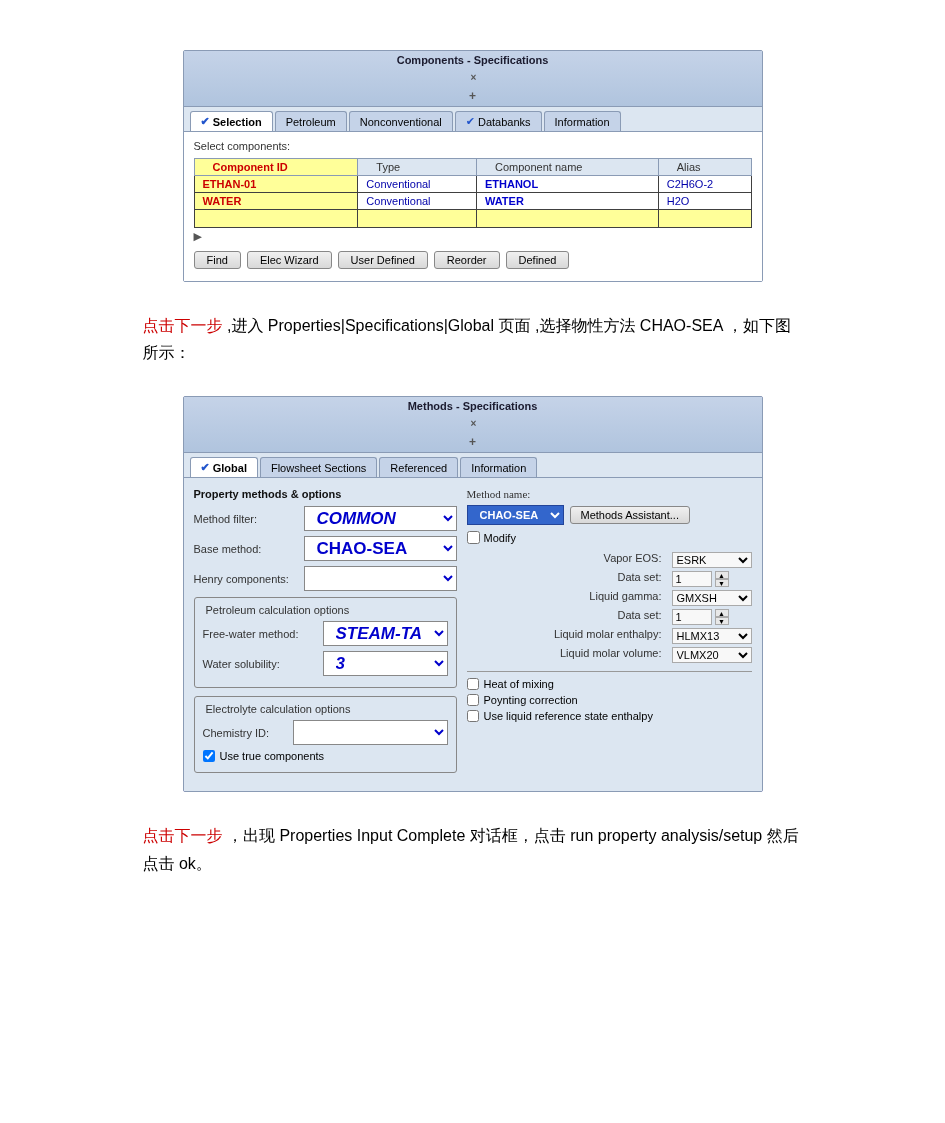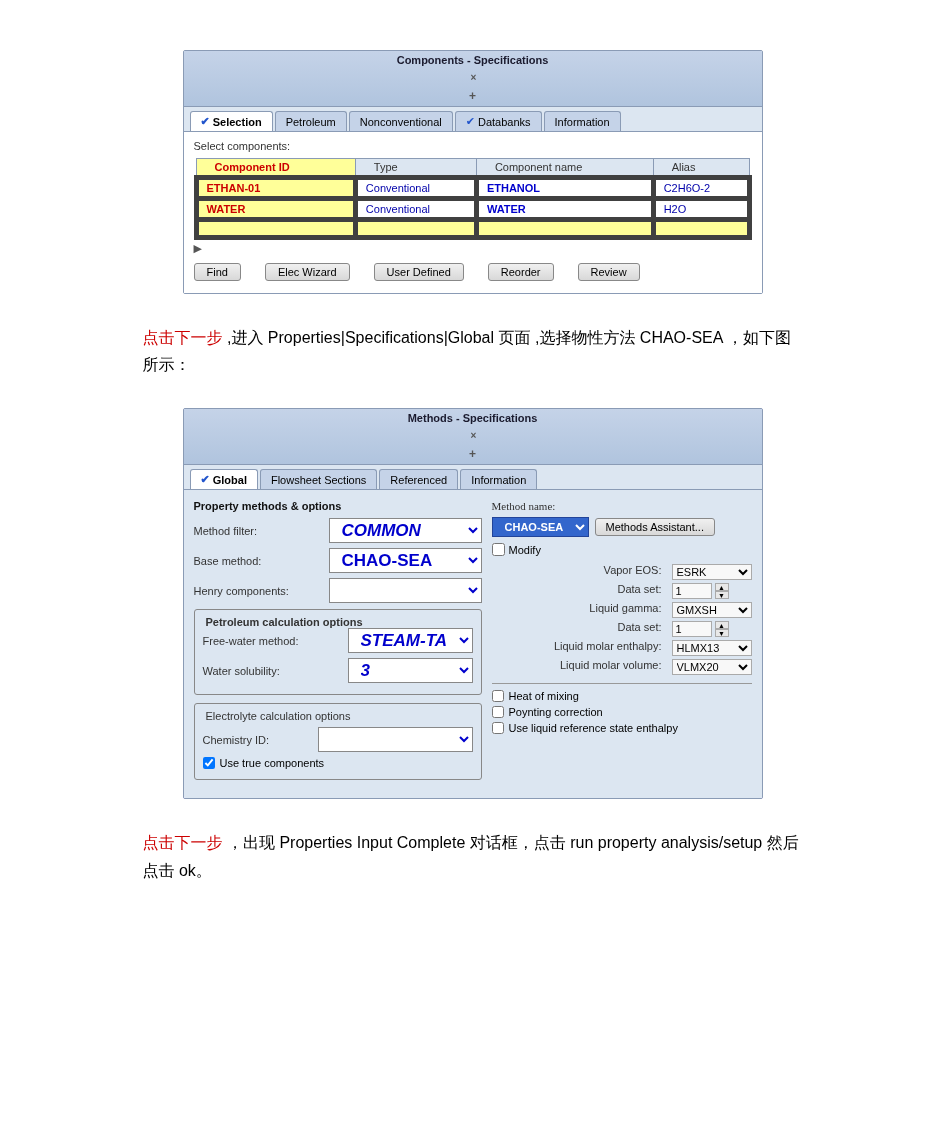--- a/index.html
+++ b/index.html
@@ -85,39 +85,39 @@
     }
     .comp-table th {
       background: #dce6f1;
       border: 1px solid #8a9bb5;
       padding: 2px 18px;
       text-align: left;
       font-weight: normal;
       color: #333;
     }
     .comp-table td {
-      border: 5px solid #404040;
+      border: 1px solid #404040;
       padding: 2px 8px;
       background: #fff;
     }
     .comp-table tr.row-highlight td:first-child {
       background: #ffff99;
       color: #cc0000;
       font-weight: bold;
     }
     .comp-table tr.row-highlight td {
       color: #0000cc;
     }
     .comp-table tr.empty-row td {
       background: #ffff99;
       height: 18px;
     }
     .comp-buttons {
       display: flex;
-      gap: 24px;
+      gap: 6px;
       margin-top: 8px;
       padding-bottom: 4px;
     }
     .comp-btn {
       padding: 2px 12px;
       font-size: 11px;
       background: linear-gradient(to bottom, #f0f0f0, #d8d8d8);
       border: 1px solid #888;
       border-radius: 3px;
       cursor: pointer;
@@ -160,21 +160,20 @@
       font-size: 11px;
       font-weight: bold;
       margin-bottom: 6px;
       color: #111;
     }
     .form-row {
       display: flex;
       align-items: center;
       margin-bottom: 5px;
       font-size: 11px;
-      gap: 25px;
     }
     .form-label {
       width: 110px;
       color: #333;
       font-size: 11px;
     }
     .form-select {
       flex: 1;
       font-size: 17px;
       padding: 1px 8px;
@@ -354,21 +353,21 @@
           <td></td>
         </tr>
       </tbody>
     </table>
     <div style="font-size:11px;color:#555;margin:2px 0;">▶</div>
     <div class="comp-buttons">
       <button class="comp-btn">Find</button>
       <button class="comp-btn">Elec Wizard</button>
       <button class="comp-btn">User Defined</button>
       <button class="comp-btn">Reorder</button>
-      <button class="comp-btn">Review</button>
+      <button class="comp-btn">Defined</button>
     </div>
   </div>
 </div>
 
 <div class="text-section">
   <span>
     <span class="highlight-red">点击下一步</span>
     <span> ,进入 Properties|Specifications|Global 页面 ,选择物性方法 CHAO-SEA ，如下图所示：</span>
   </span>
 </div>
@@ -410,21 +409,21 @@
           <option>CHAO-SEA</option>
         </select>
       </div>
       <div class="form-row">
         <span class="form-label">Henry components:</span>
         <select class="form-select">
           <option></option>
         </select>
       </div>
       <div class="fieldset-box" style="margin-top:6px;">
-        <div class="fieldset-legend" style="font-style:normal;font-weight:bold;">Petroleum calculation options</div>
+        <div class="fieldset-legend" style="font-style:normal;margin-bottom:5px;">Petroleum calculation options</div>
         <div class="form-row">
           <span class="form-label" style="width:120px;">Free-water method:</span>
           <select class="form-select" style="color:#0000cc;font-style:italic;font-weight:bold;">
             <option>STEAM-TA</option>
           </select>
         </div>
         <div class="form-row">
           <span class="form-label" style="width:120px;">Water solubility:</span>
           <select class="form-select" style="color:#0000cc;font-style:italic;font-weight:bold;">
             <option>3</option>

